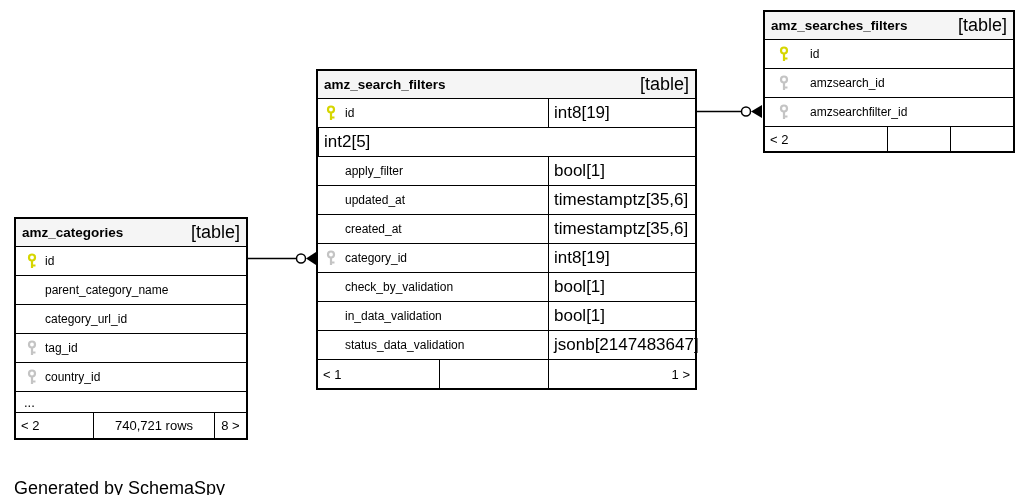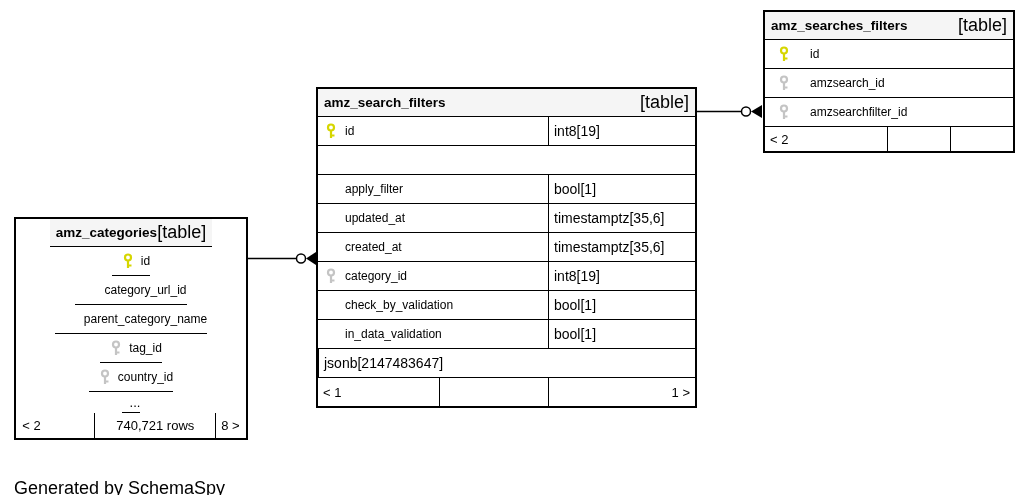--- a/index.html
+++ b/index.html
@@ -5,37 +5,37 @@
   html,body{margin:0;padding:0;background:#fff;}
   .canvas{
     position:relative;width:1029px;height:495px;background:#fff;
     font-family:"Liberation Sans",sans-serif;color:#000;overflow:hidden;
   }
   .overlay{position:absolute;left:0;top:0;pointer-events:none;}
   .dbtable{
     position:absolute;border:2px solid #000;background:#fff;
     box-sizing:border-box;display:flex;flex-direction:column;
   }
-  .t0{left:14px;top:217px;width:234px;height:223px;align-items:center;--pad:10px;--gap:7px;}
-  .t1{left:316px;top:87px;width:381px;height:321px;--pad:7px;--gap:8px;}
+  .t0{left:14px;top:217px;width:234px;height:223px;--pad:10px;--gap:7px;}
+  .t1{left:316px;top:69px;width:381px;height:321px;--pad:7px;--gap:8px;}
   .t2{left:763px;top:10px;width:252px;height:143px;--pad:13px;--gap:20px;}
   .thead{
     display:flex;justify-content:space-between;align-items:center;
     background:#f5f5f5;border-bottom:1px solid #000;height:28px;
     box-sizing:border-box;padding:0 6px;flex:none;
   }
   .tname{font-weight:bold;font-size:13.5px;white-space:nowrap;}
   .tbadge{font-size:18px;white-space:nowrap;}
   .trow{display:flex;border-bottom:1px solid #000;height:29px;box-sizing:border-box;flex:none;}
   .name-cell{display:flex;align-items:center;flex:1;padding-left:var(--pad);min-width:0;}
   .keyslot{width:12px;flex:none;margin-right:var(--gap);display:flex;align-items:center;}
   .cname{font-size:12px;white-space:nowrap;}
   .type-cell{
     width:147px;flex:none;border-left:1px solid #000;box-sizing:border-box;
-    display:flex;align-items:center;padding-left:5px;font-size:14px;white-space:nowrap;
+    display:flex;align-items:center;padding-left:5px;font-size:17px;white-space:nowrap;
   }
   .erow{
     border-bottom:1px solid #000;height:21px;box-sizing:border-box;flex:none;
     display:flex;align-items:center;padding-left:8px;font-size:13px;
   }
   .tfoot{display:flex;flex:1;min-height:0;}
   .fcell{
     box-sizing:border-box;display:flex;align-items:center;
     font-size:13px;padding:0 5px;white-space:nowrap;flex:none;
   }
@@ -77,27 +77,27 @@
                 <line x1="6" y1="7.5" x2="6" y2="15" stroke="#d6d600" stroke-width="2.2"></line>
                 <line x1="6" y1="12.5" x2="9.5" y2="12.5" stroke="#d6d600" stroke-width="2"></line>
               </svg>
             </span>
             <span class="cname">id</span>
           </div>
         </div>
         <div class="trow">
           <div class="name-cell">
             <span class="keyslot"></span>
+            <span class="cname">parent_category_name</span>
+          </div>
+        </div>
+        <div class="trow">
+          <div class="name-cell">
+            <span class="keyslot"></span>
             <span class="cname">category_url_id</span>
-          </div>
-        </div>
-        <div class="trow">
-          <div class="name-cell">
-            <span class="keyslot"></span>
-            <span class="cname">parent_category_name</span>
           </div>
         </div>
         <div class="trow">
           <div class="name-cell">
             <span class="keyslot">
               <svg width="12" height="17" viewBox="0 0 12 17">
                 <circle cx="6" cy="4.5" r="3" fill="none" stroke="#c4c4c4" stroke-width="2.2"></circle>
                 <line x1="6" y1="7.5" x2="6" y2="15" stroke="#c4c4c4" stroke-width="2.2"></line>
                 <line x1="6" y1="12.5" x2="9.5" y2="12.5" stroke="#c4c4c4" stroke-width="2"></line>
               </svg>
@@ -136,20 +136,21 @@
                 <circle cx="6" cy="4.5" r="3" fill="none" stroke="#d6d600" stroke-width="2.2"></circle>
                 <line x1="6" y1="7.5" x2="6" y2="15" stroke="#d6d600" stroke-width="2.2"></line>
                 <line x1="6" y1="12.5" x2="9.5" y2="12.5" stroke="#d6d600" stroke-width="2"></line>
               </svg>
             </span>
             <span class="cname">id</span>
           </div>
           <div class="type-cell">int8[19]</div>
         </div>
         <div class="trow">
+          <div class="type-cell">int2[5]</div>
         </div>
         <div class="trow">
           <div class="name-cell">
             <span class="keyslot"></span>
             <span class="cname">apply_filter</span>
           </div>
           <div class="type-cell">bool[1]</div>
         </div>
         <div class="trow">
           <div class="name-cell">
@@ -186,20 +187,24 @@
           <div class="type-cell">bool[1]</div>
         </div>
         <div class="trow">
           <div class="name-cell">
             <span class="keyslot"></span>
             <span class="cname">in_data_validation</span>
           </div>
           <div class="type-cell">bool[1]</div>
         </div>
         <div class="trow">
+          <div class="name-cell">
+            <span class="keyslot"></span>
+            <span class="cname">status_data_validation</span>
+          </div>
           <div class="type-cell">jsonb[2147483647]</div>
         </div>
         <div class="tfoot">
           <div class="fcell" style="width: 121px;">&lt; 1</div>
           <div class="fcell c" style="width: 109px;"></div>
           <div class="fcell last r">1 &gt;</div>
         </div>
       </div>
       <div class="dbtable t2">
         <div class="thead">

